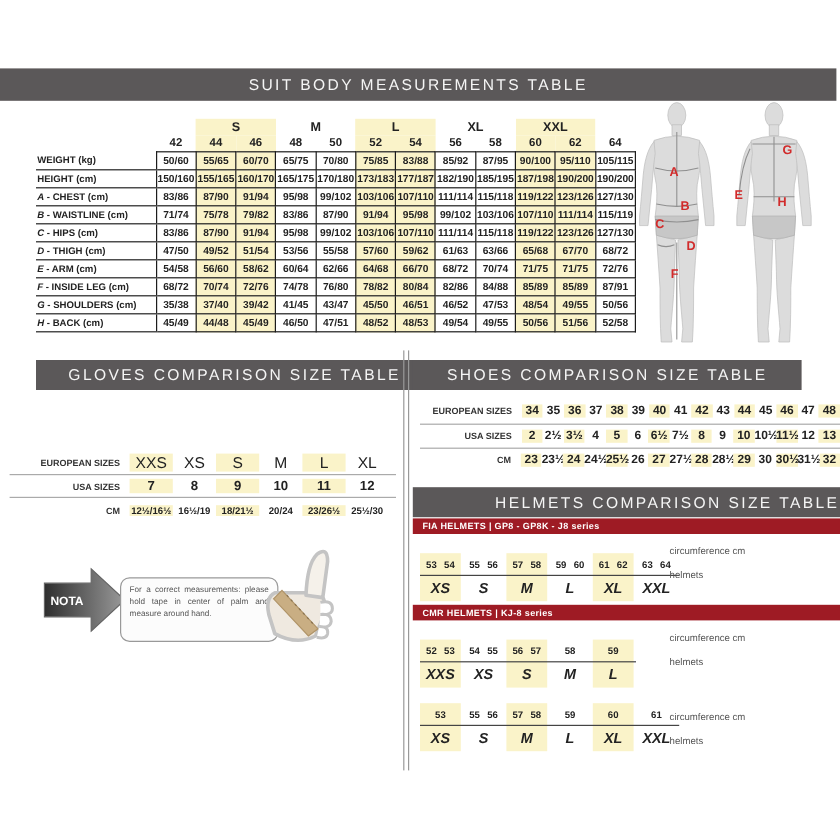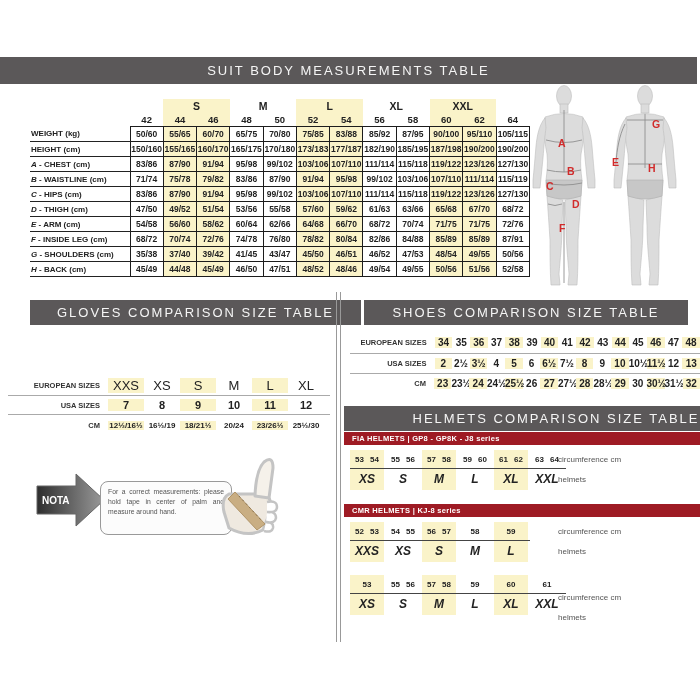--- a/index.html
+++ b/index.html
@@ -47,21 +47,21 @@
   #shoes-table .cmp-lbl{width:78px;}
   #shoes-table .cmp-cell{width:18px;font-weight:bold;font-size:10px;}
   #shoes-table .r0{height:21px;border-bottom:1px solid #aaa;}
   #shoes-table .r1{height:19px;border-bottom:1px solid #aaa;}
   #shoes-table .r2{height:19px;}
 
   
   .helmet-section{position:absolute;left:344px;width:356px;}
   .hbar{height:13px;background:#9e1b24;color:#fff;font-size:7.5px;font-weight:bold;
         display:flex;align-items:center;padding-left:8px;letter-spacing:0.3px;}
-  .hgroups{display:inline-flex;position:relative;margin-top:5px;margin-left:6px;}
+  .hgroups{display:inline-flex;position:relative;margin-top:16px;margin-left:6px;}
   .hgroups::after{content:'';position:absolute;left:0;right:0;top:18px;height:1px;background:#444;}
   .hgrp{display:flex;flex-direction:column;align-items:center;min-width:30px;margin-right:2px;padding:0 2px;}
   .hnums{display:flex;height:18px;align-items:center;}
   .hnum{min-width:15px;text-align:center;font-size:8px;font-weight:bold;}
   .hsize{height:22px;display:flex;align-items:center;font-size:12px;font-weight:bold;font-style:italic;}
   .hlabels{position:absolute;left:214px;top:18px;}
   .hlab1{height:18px;display:flex;align-items:center;font-size:8px;color:#555;}
   .hlab2{height:22px;display:flex;align-items:center;font-size:8px;color:#555;}
 
   
@@ -244,21 +244,21 @@
             <td class="val">50/56</td>
           </tr>
           <tr>
             <td class="lbl"><i class="pfx">H</i> - BACK (cm)</td>
             <td class="val">45/49</td>
             <td class="val hl">44/48</td>
             <td class="val hl">45/49</td>
             <td class="val">46/50</td>
             <td class="val">47/51</td>
             <td class="val hl">48/52</td>
-            <td class="val hl">48/46</td>
+            <td class="val hl">48/53</td>
             <td class="val">49/54</td>
             <td class="val">49/55</td>
             <td class="val hl">50/56</td>
             <td class="val hl">51/56</td>
             <td class="val">52/58</td>
           </tr>
         </tbody>
       </table>
   </div>
 
@@ -355,21 +355,21 @@
   <svg id="thumb-art" width="78" height="90" viewBox="0 0 78 90">
     <path d="M14,42 Q6,46 9,60 L14,76 Q32,86 48,78 L55,60 Q58,47 50,42 Z" fill="#efe9e0" stroke="#c4c4c4" stroke-width="3" stroke-linejoin="round"></path>
     <path d="M40,44 Q41,18 49,10 Q58,3 58,16 L54,46 Z" fill="#f5f1ea" stroke="#c4c4c4" stroke-width="3" stroke-linejoin="round"></path>
     <path d="M20,40 L50,72 L42,78 L13,47 Z" fill="#c9ae83" stroke="#b09468" stroke-width="1"></path>
     <path d="M24,44 L46,68" stroke="#8a7350" stroke-width="1" stroke-dasharray="2 3" fill="none"></path>
     <path d="M52,50 Q62,48 62,55 Q62,61 52,60 M52,60 Q61,59 61,66 Q60,72 51,70 M51,70 Q59,70 58,76 Q57,81 49,79" fill="#fff" stroke="#c4c4c4" stroke-width="2.5"></path>
   </svg>
 
   <div id="col-divider"></div>
 
-  <div class="gbar" style="left:364px;top:300px;width:324px;height:25px;">
+  <div class="gbar" style="left:344px;top:300px;width:324px;height:25px;">
     <span>SHOES COMPARISON SIZE TABLE</span>
   </div>
 
   <div id="shoes-table" class="cmp" style="left:350px;top:332px;width:350px;">
       <div class="cmp-row r0">
         <span class="cmp-lbl">EUROPEAN SIZES</span>
         <span class="cmp-cell hl">34</span>
         <span class="cmp-cell">35</span>
         <span class="cmp-cell hl">36</span>
         <span class="cmp-cell">37</span>

